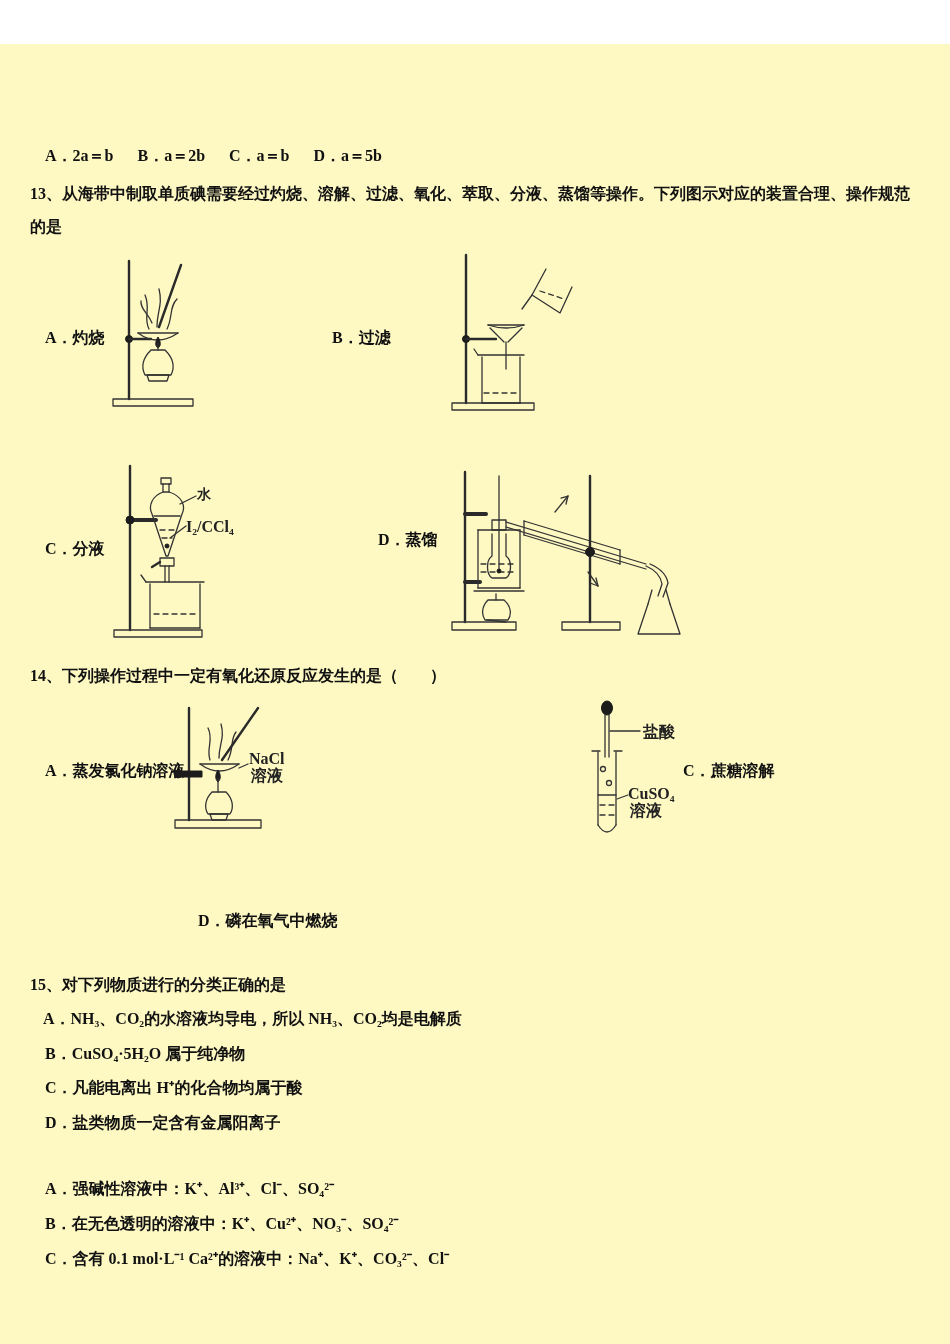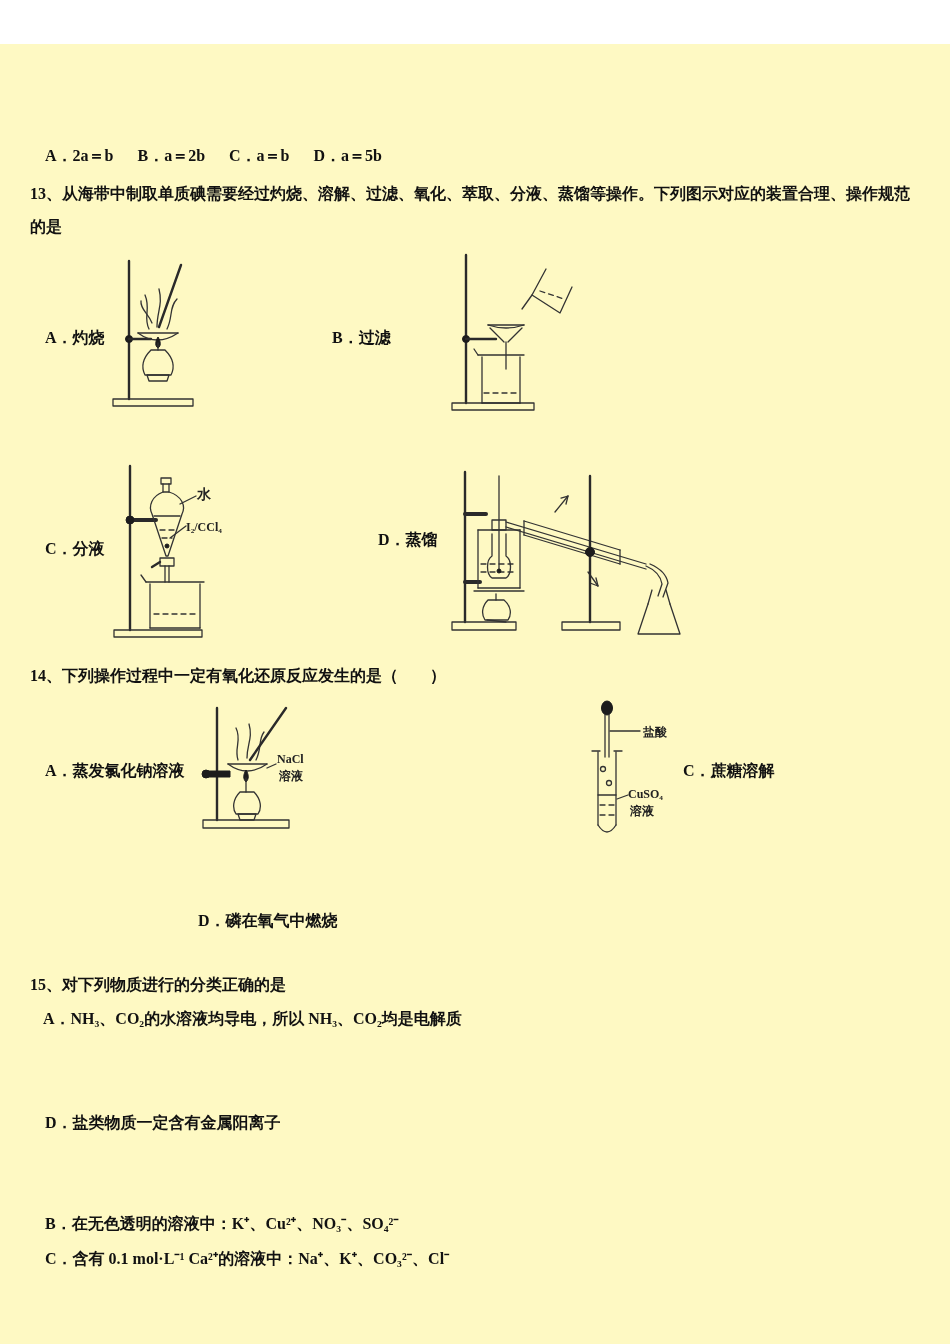--- a/index.html
+++ b/index.html
@@ -3,21 +3,21 @@
 <meta charset="utf-8">
 <style>
   html,body{margin:0;padding:0;background:#fff;}
   .page{position:relative;width:950px;height:1344px;background:#fef9c3;overflow:hidden;
         font-family:Liberation Serif, serif;color:#111;margin-top:44px;}
   .txt{position:absolute;font-weight:bold;font-size:16px;line-height:33px;white-space:nowrap;}
   .wrap{white-space:normal;}
   .optrow{display:flex;gap:24px;}
   .diagram{position:absolute;}
   .diagram svg{position:absolute;left:0;top:0;}
-  .lbl{position:absolute;font-weight:600;font-size:12px;line-height:14px;white-space:nowrap;color:#222;}
+  .lbl{position:absolute;font-weight:600;font-size:16px;line-height:14px;white-space:nowrap;color:#222;}
   .lbl.big{font-size:14px;}
   svg *{vector-effect:non-scaling-stroke;}
   .s{stroke:#333;fill:none;stroke-width:1.3;stroke-linecap:round;stroke-linejoin:round;}
   .sb{stroke:#2a2a2a;fill:none;stroke-width:2.4;stroke-linecap:round;}
   .sk{stroke:#1c1c1c;fill:#1c1c1c;stroke-width:1;}
   .dash{stroke-dasharray:5 4;}
 </style>
 </head>
 <body>
 
@@ -186,21 +186,21 @@
       </g>
     </svg>
   </div>
 
   <div class="txt" style="left:30px;top:615px;">14、下列操作过程中一定有氧化还原反应发生的是（　　）</div>
 
   <div class="txt" style="left:45px;top:710px;">A．蒸发氯化钠溶液</div>
   <div class="txt" style="left:683px;top:710px;">C．蔗糖溶解</div>
   <div class="txt" style="left:198px;top:860px;">D．磷在氧气中燃烧</div>
 
-  <div class="diagram" style="left:200px;top:658px;width:130px;height:140px;">
+  <div class="diagram" style="left:172px;top:658px;width:130px;height:140px;">
     <svg width="130" height="140" viewBox="0 0 130 140">
       <g>
         <line class="sb" x1="17" y1="6" x2="17" y2="118"></line>
         <rect class="s" x="3" y="118" width="86" height="8"></rect>
         <rect class="sk" x="4" y="69" width="26" height="6"></rect>
         <circle class="sk" cx="6" cy="72" r="4"></circle>
       </g>
       <g>
         <line class="s" x1="28" y1="62" x2="67" y2="62"></line>
         <path class="s" d="M28,62 Q47,76 67,62"></path>
@@ -247,18 +247,21 @@
     </svg>
     <span class="lbl" style="left:55px;top:26px;">盐酸</span>
     <span class="lbl" style="left:40px;top:88px;">CuSO₄</span>
     <span class="lbl" style="left:42px;top:105px;">溶液</span>
   </div>
 
 
 
   <div class="txt" style="left:30px;top:924px;">15、对下列物质进行的分类正确的是</div>
   <div class="txt" style="left:43px;top:958px;">A．NH₃、CO₂的水溶液均导电，所以 NH₃、CO₂均是电解质</div>
+  <div class="txt" style="left:45px;top:993px;">B．CuSO₄·5H₂O 属于纯净物</div>
+  <div class="txt" style="left:45px;top:1027px;">C．凡能电离出 H⁺的化合物均属于酸</div>
   <div class="txt" style="left:45px;top:1062px;">D．盐类物质一定含有金属阳离子</div>
 
+  <div class="txt" style="left:45px;top:1128px;">A．强碱性溶液中：K⁺、Al³⁺、Cl⁻、SO₄²⁻</div>
   <div class="txt" style="left:45px;top:1163px;">B．在无色透明的溶液中：K⁺、Cu²⁺、NO₃⁻、SO₄²⁻</div>
   <div class="txt" style="left:45px;top:1198px;">C．含有 0.1 mol·L⁻¹ Ca²⁺的溶液中：Na⁺、K⁺、CO₃²⁻、Cl⁻</div>
 
 </div>
 
 </body></html>

